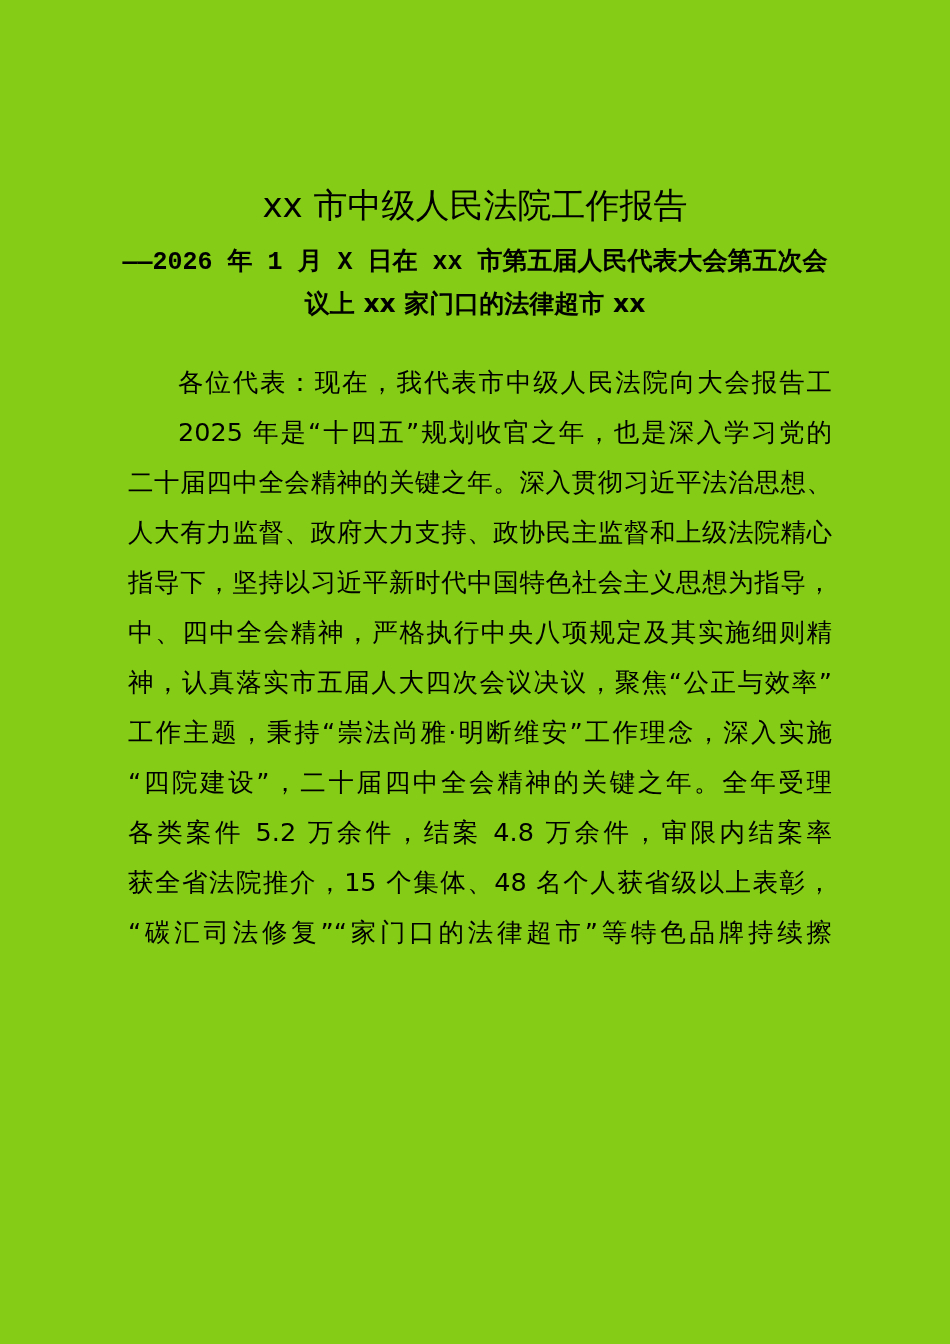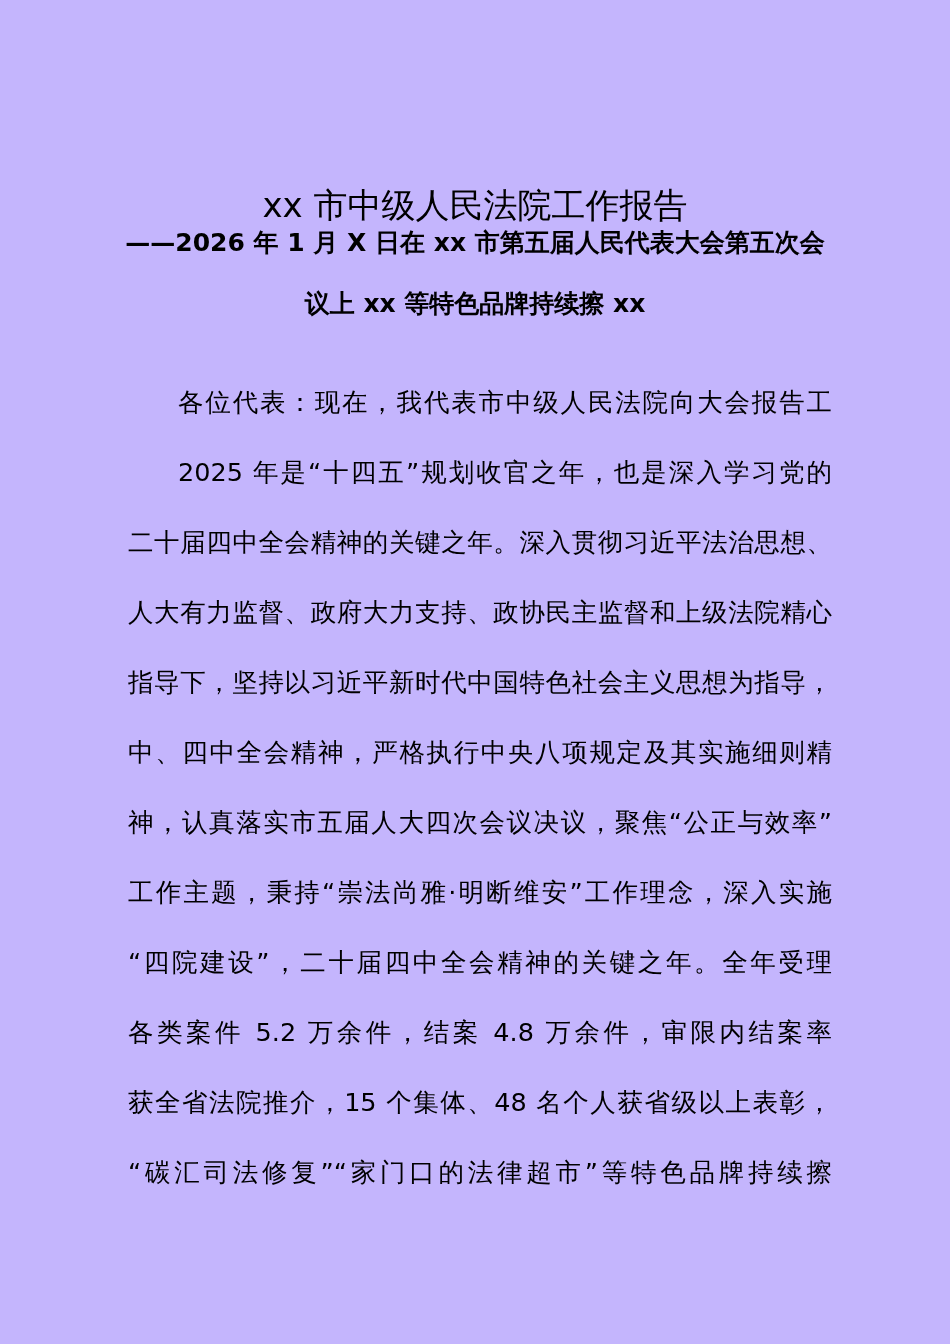--- a/index.html
+++ b/index.html
@@ -14,21 +14,21 @@
       overflow: hidden;
       font-family: "DejaVu Sans", "Liberation Sans", sans-serif;
       color: #000000;
     }
     .page {
       position: absolute;
       left: 0;
       top: 0;
       width: 950px;
       height: 1344px;
-      background: #c4b5fd;
+      background: #84cc16;
     }
     .title {
       position: absolute;
       left: 0;
       width: 950px;
       top: 182px;
       text-align: center;
       font-size: 34px;
       line-height: 46px;
       font-weight: normal;
@@ -38,54 +38,53 @@
     .subtitle {
       position: absolute;
       left: 0;
       width: 950px;
       text-align: center;
       font-size: 25px;
       line-height: 34px;
       font-weight: bold;
       white-space: nowrap;
     }
-    .subtitle.l1 { top: 226px; }
+    .subtitle.l1 { top: 246px; font-family: Liberation Mono, monospace; }
     .subtitle.l2 { top: 287px; }
     .body-text {
       position: absolute;
       left: 128px;
       width: 704px;
       top: 362px;
     }
     .line {
       height: 50px;
       font-size: 25.5px;
       line-height: 40px;
       white-space: nowrap;
       text-align: justify;
       text-align-last: justify;
-      margin-top: 20px;
     }
     .line.indent { padding-left: 50px; }
     .line.last { text-align-last: left; }
     .line.heading {
       font-size: 21px;
       padding-left: 50px;
       text-align-last: left;
     }
   </style>
 </head>
 <body>
 
 <div class="page">
 
   <div class="title">xx 市中级人民法院工作报告</div>
 
   <div class="subtitle l1">——2026 年 1 月 X 日在 xx 市第五届人民代表大会第五次会</div>
-  <div class="subtitle l2">议上 xx 等特色品牌持续擦 xx</div>
+  <div class="subtitle l2">议上 xx 家门口的法律超市 xx</div>
 
   <div class="body-text">
     <div class="line indent">各位代表：现在，我代表市中级人民法院向大会报告工</div>
 
 
     <div class="line indent">2025 年是“十四五”规划收官之年，也是深入学习党的</div>
     <div class="line">二十届四中全会精神的关键之年。深入贯彻习近平法治思想、</div>
     <div class="line">人大有力监督、政府大力支持、政协民主监督和上级法院精心</div>
     <div class="line">指导下，坚持以习近平新时代中国特色社会主义思想为指导，</div>
     <div class="line">中、四中全会精神，严格执行中央八项规定及其实施细则精</div>

